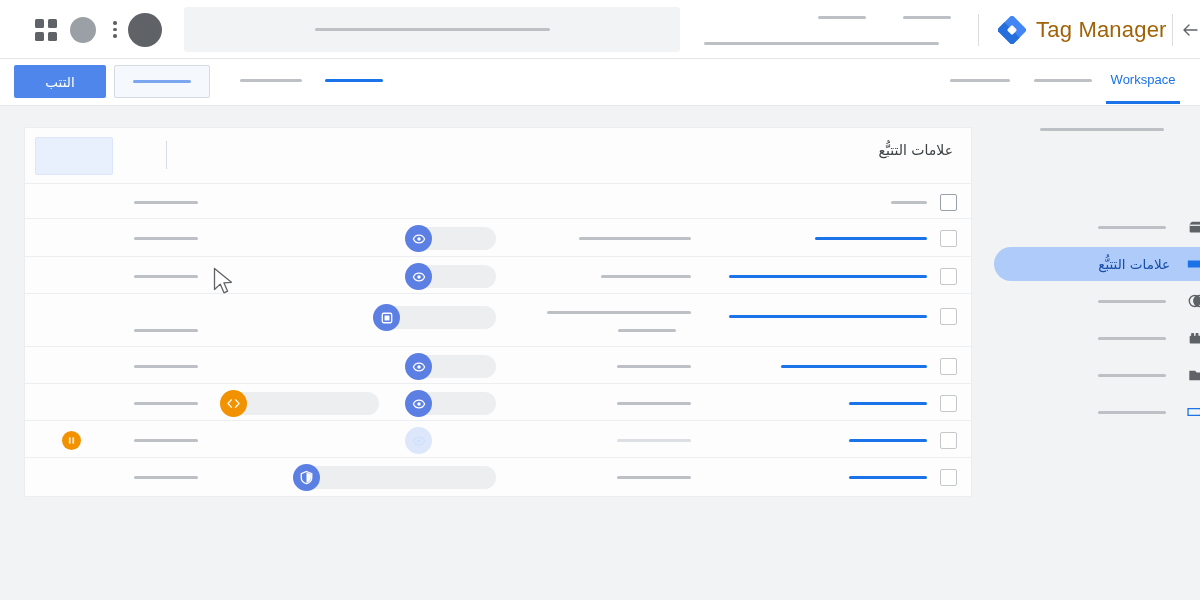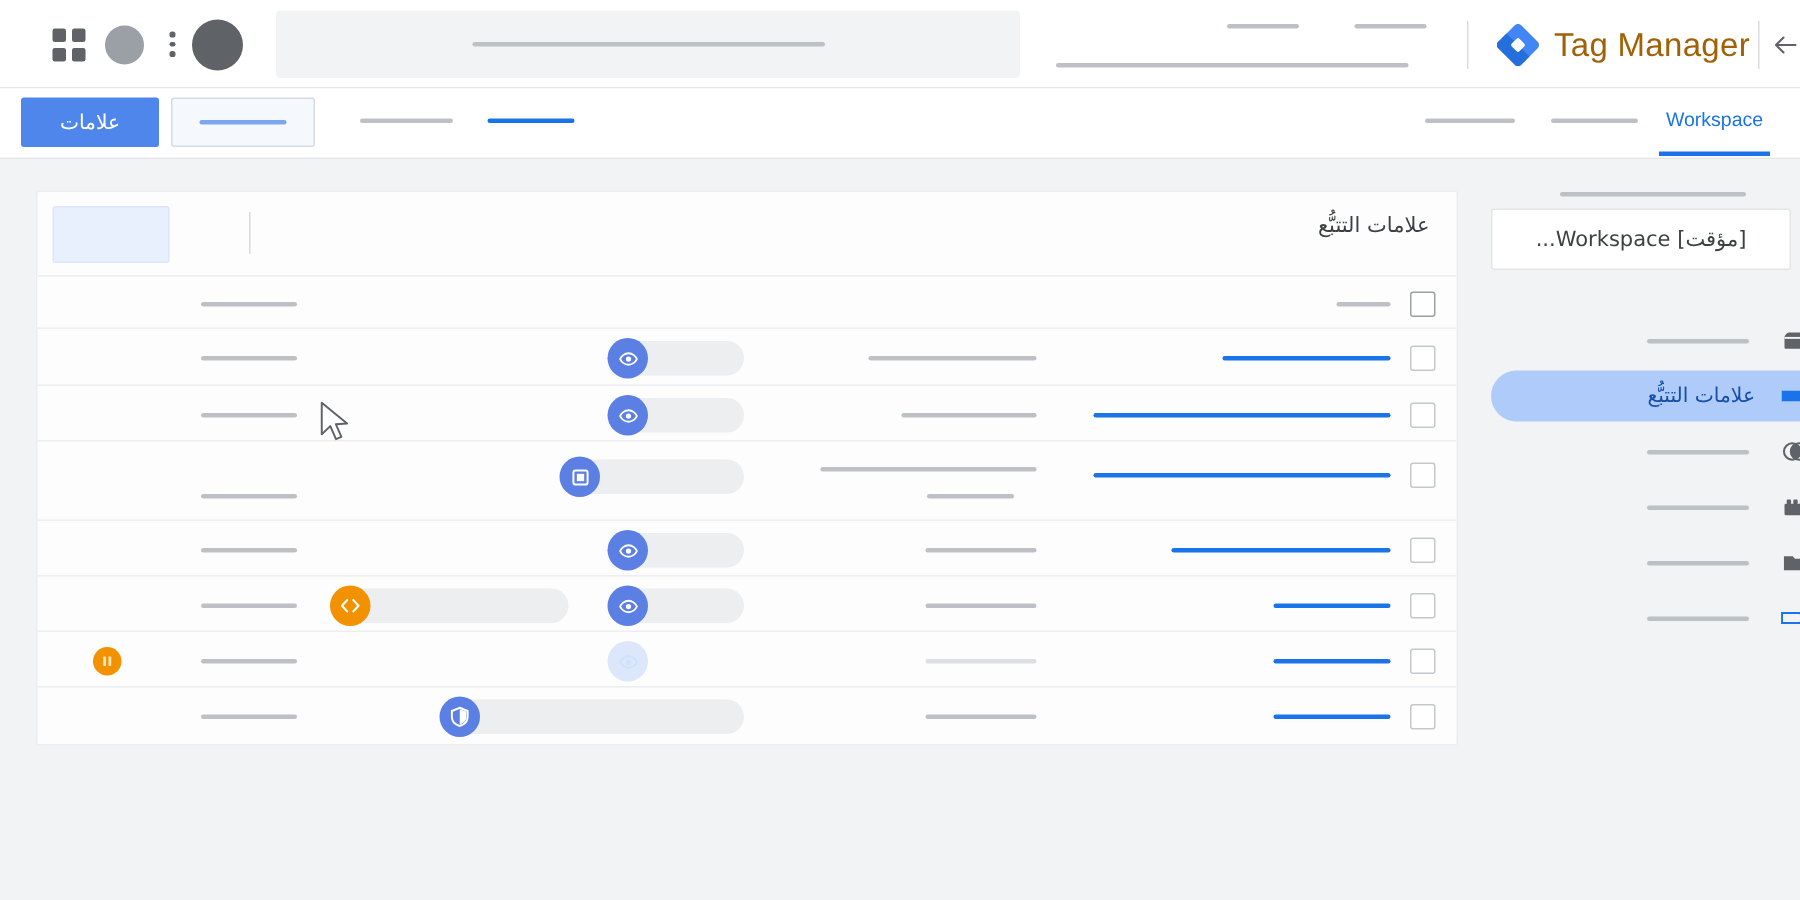--- a/index.html
+++ b/index.html
@@ -233,21 +233,21 @@
     <div class="nav-divider"></div>
     <div class="back-arrow">
       <svg viewBox="0 0 20 20" width="20" height="20">
         <path d="M17 10H4M4 10l5-5M4 10l5 5" fill="none" stroke="#5f6368" stroke-width="1.4" stroke-linecap="round" stroke-linejoin="round"></path>
       </svg>
     </div>
   </div>
 
   <div class="tabbar"></div>
 
-  <div class="btn-primary">علامات</div>
+  <div class="btn-primary">التتب</div>
 
   <div class="btn-outline">
     <span class="bar"></span>
   </div>
 
   <span class="bar tab-link tab-a"></span>
   <span class="bar blue tab-link tab-b"></span>
 
   <span class="bar tabbar-right tr-a"></span>
   <span class="bar tabbar-right tr-b"></span>
@@ -379,21 +379,20 @@
                 <path d="M8 2.6 L12.7 4.5 V8.2 C12.7 10.7 10.7 12.7 8 13.6 Z" fill="#ffffff"></path>
               </svg>
             </span>
           </div>
         </div>
       </div>
   </div>
 
   <div class="sidebar">
     <span class="sb-top-bar"></span>
-    <div class="ws-card">[مؤقت] Workspace...</div>
     <div id="sbitems">
         <div class="sb-item" style="top: 104px;">
           <span class="sb-icon">
             <svg viewBox="0 0 24 24" width="22" height="22">
               <path d="M4 9.6 C4 8.3 5.9 6.2 7.2 6.2 H16.8 C18.1 6.2 20 8.3 20 9.6 V17 C20 17.6 19.6 18 19 18 H5 C4.4 18 4 17.6 4 17 Z" fill="#5f6368"></path>
               <rect x="4" y="9.4" width="16" height="1.4" fill="#f1f3f4"></rect>
             </svg>
           </span>
           <span class="bar sb-bar" style="width: 68px;"></span>
         </div>

